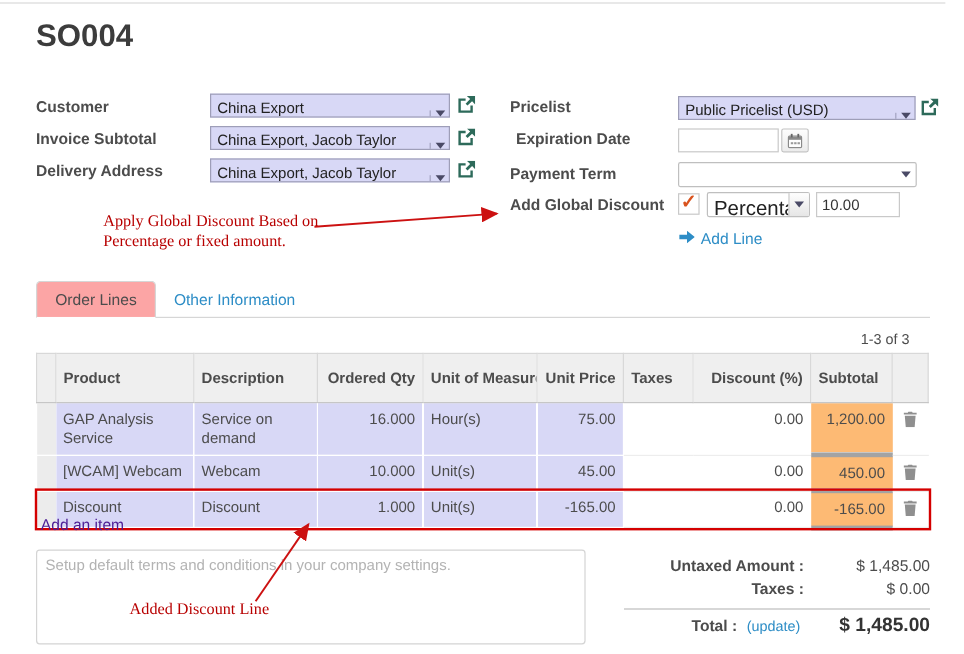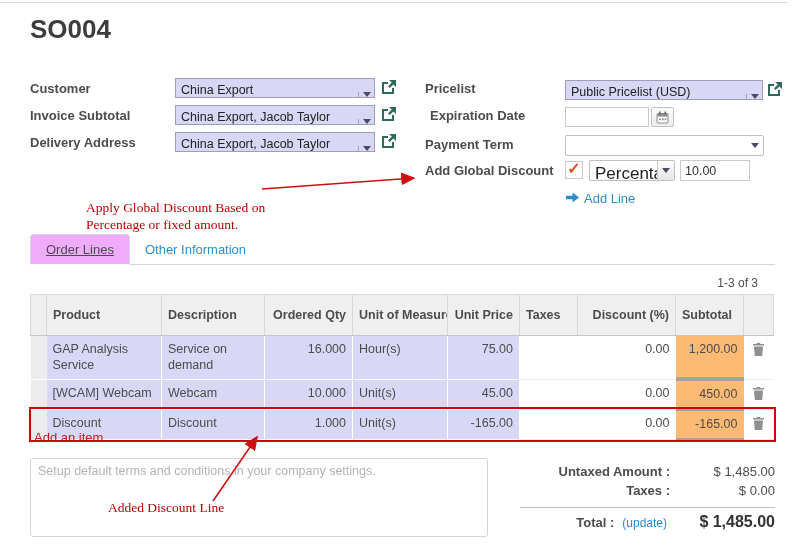--- a/index.html
+++ b/index.html
@@ -39,63 +39,63 @@
               display: flex; align-items: center; justify-content: center; cursor: pointer; }
   .checkbox .mark { color: #d9531e; font-weight: bold; font-size: 16px; line-height: 1; margin-top: -2px; }
 
   .addline { position: absolute; color: #2d8dc6; cursor: pointer; display: flex;
              align-items: center; gap: 5px; font-size: 13px; }
 
   
   .tabs { position: absolute; top: 234px; left: 30px; width: 745px; height: 31px;
           border-bottom: 1px solid #d6d6d6; display: flex; align-items: flex-end; }
   .tab { padding: 7px 15px; font-size: 13px; cursor: pointer; }
-  .tab.active { background: #f0abfc; border: 1px solid #d6d6d6; border-bottom: 1px solid #fff;
-                margin-bottom: -1px; border-radius: 4px 4px 0 0; color: #4c4c4c; text-decoration: underline; }
+  .tab.active { background: #fca5a5; border: 1px solid #d6d6d6; border-bottom: 1px solid #fff;
+                margin-bottom: -1px; border-radius: 4px 4px 0 0; color: #4c4c4c; }
   .tab.inactive { color: #2d8dc6; }
 
   .pager { position: absolute; top: 276px; right: 30px; font-size: 12px; color: #4c4c4c; }
 
   
   .olist { position: absolute; top: 294px; left: 30px; width: 743px; border-collapse: collapse;
            font-size: 12.5px; table-layout: fixed; }
   .olist th { background: #efefef; border: 1px solid #d8d8d8; border-bottom: 1px solid #c6c6c6;
               font-weight: bold; padding: 13px 6px; text-align: left; color: #4c4c4c; overflow: hidden; white-space: nowrap; }
   .olist th.num { text-align: right; }
   .olist td { padding: 5px 6px; vertical-align: top; line-height: 1.3; overflow: hidden; }
   td.lav { background: #d8d8f6; border-bottom: 1px solid #fff; border-right: 1px solid rgba(255,255,255,0.7); }
   td.white { background: #fff; border-bottom: 1px solid #ededed; }
   td.sub { background: #fdba74; border-bottom: 4px solid #a3a3a3; text-align: right; }
   td.num { text-align: right; }
   td.handle { background: #ececec; border-bottom: 1px solid #fff; }
   td.trashcell { text-align: center; padding-top: 7px; cursor: pointer; border-bottom: 1px solid #ededed; }
   tr.annotated { outline: 2px solid #d40000; padding-left: 29px; }
 
-  .additem { position: absolute; top: 430px; left: 34px; color: #b91c1c; font-size: 13px; cursor: pointer; }
+  .additem { position: absolute; top: 430px; left: 34px; color: #4c1d95; font-size: 13px; cursor: pointer; }
 
   
   .notes { position: absolute; top: 458px; left: 30px; width: 458px; height: 79px;
            border: 1px solid #d4d4d4; border-radius: 3px; background: #fff; font-family: inherit;
            font-size: 12.5px; color: #444; padding: 5px 7px; resize: none; }
   .notes::placeholder { color: #b3b3b3; }
 
   .totals { position: absolute; top: 462px; left: 520px; width: 255px; }
   .trow { display: flex; justify-content: flex-end; align-items: center; padding: 2px 0; }
   .trow .lbl { font-weight: bold; text-align: right; }
   .trow .val { width: 105px; text-align: right; }
   .tsep { border-top: 1px solid #bdbdbd; margin: 7px 0 5px; }
   .total-final { display: flex; justify-content: flex-end; align-items: baseline; gap: 8px; }
   .total-final .lbl { font-weight: bold; }
   .total-final .upd { color: #2d8dc6; font-size: 12px; cursor: pointer; }
   .total-final .valbig { font-size: 16px; font-weight: bold; min-width: 100px; text-align: right; color: #333; }
 
   
   .note { position: absolute; font-family: "Liberation Serif", serif; color: #b80000;
           font-size: 13.5px; line-height: 1.25; z-index: 6; pointer-events: none; }
-  #note1 { top: 176px; left: 86px; width: 205px; margin-top: 24px; }
+  #note1 { top: 176px; left: 86px; width: 205px; }
   #note2 { top: 500px; left: 108px; }
   .annsvg { position: absolute; top: 0; left: 0; z-index: 5; pointer-events: none; }
 </style>
 </head>
 <body>
 
 <div id="page">
   <div class="hairline-top"></div>
   <h1 class="title">SO004</h1>
 

